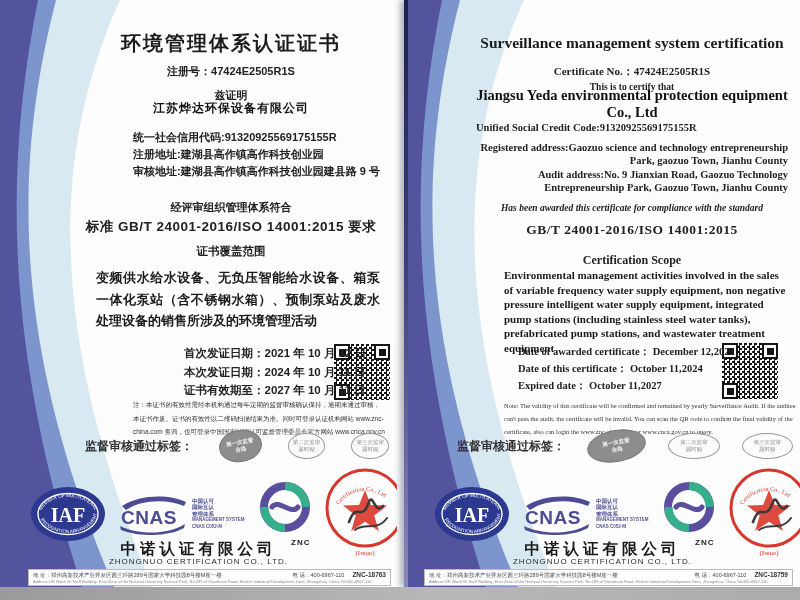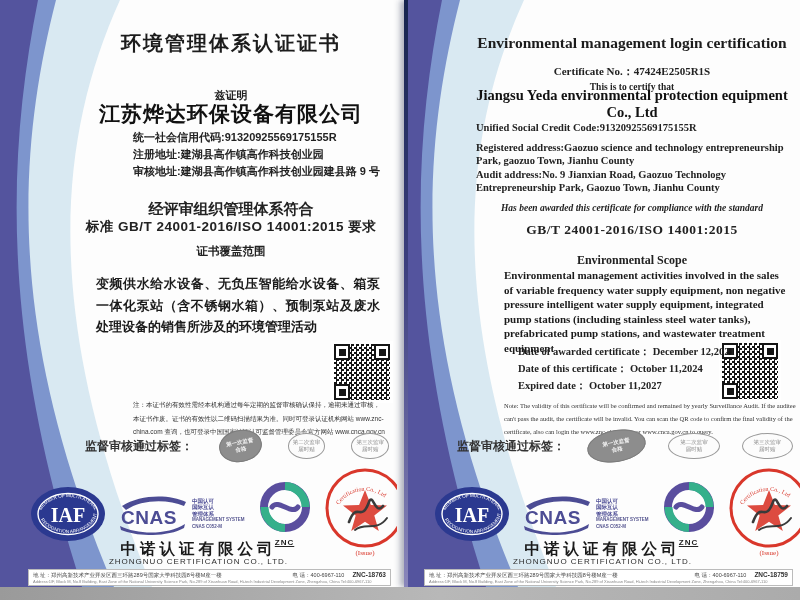--- a/index.html
+++ b/index.html
@@ -14,27 +14,27 @@
   .content{position:absolute;left:80px;top:0;width:302px;height:100%;z-index:2;}
   .cert--en .content{left:72px;width:312px;}
   .abs{position:absolute;left:0;right:0;}
 
   .t-title{font-size:20px;font-weight:bold;letter-spacing:2px;text-align:center;color:#1c1c1c;}
   .cert--en .t-title{font-family:"Liberation Serif",serif;font-size:15.5px;letter-spacing:0;}
   .t-reg{font-size:11px;font-weight:bold;text-align:center;color:#222;}
   .cert--en .t-reg{font-family:"Liberation Serif",serif;}
   .t-certify{font-size:11px;font-weight:bold;text-align:center;}
   .cert--en .t-certify{font-family:"Liberation Serif",serif;font-size:9.5px;}
-  .t-company{font-size:21px;font-weight:bold;text-align:center;letter-spacing:1px;color:#111;}
+  .t-company{font-size:12px;font-weight:bold;text-align:center;letter-spacing:1px;color:#111;}
   .cert--en .t-company{font-family:"Liberation Serif",serif;font-size:14.5px;letter-spacing:0;}
   .addr{font-size:11px;font-weight:bold;line-height:16.5px;color:#222;}
   .cert--cn .addr{padding-left:53px;}
   .cert--en .addr{font-family:"Liberation Serif",serif;font-size:10.5px;line-height:13px;}
-  .cert--en .addr + .addr{margin-top:5px;}
-  .t-center-sm{font-size:15px;font-weight:bold;text-align:center;}
+  .cert--en .addr + .addr{margin-top:5px;text-align:right;}
+  .t-center-sm{font-size:11px;font-weight:bold;text-align:center;}
   .cert--en .t-center-sm{font-family:"Liberation Serif",serif;font-size:9.5px;font-style:italic;}
   .t-standard{font-size:13.5px;font-weight:bold;text-align:center;letter-spacing:.5px;}
   .cert--en .t-standard{font-family:"Liberation Serif",serif;}
   .t-scope-title{font-size:11.5px;font-weight:bold;text-align:center;}
   .cert--en .t-scope-title{font-family:"Liberation Serif",serif;font-size:12px;}
   .t-scope{font-size:13px;font-weight:bold;line-height:21.5px;text-align:justify;color:#1b1b1b;}
   .cert--en .t-scope{font-family:"Liberation Serif",serif;font-size:11px;line-height:14.5px;text-align:left;}
   .dates{font-size:11.5px;font-weight:bold;line-height:18.5px;}
   .cert--cn .dates{padding-left:104px;}
   .cert--en .dates{font-family:"Liberation Serif",serif;font-size:10.5px;line-height:17px;padding-left:42px;}
@@ -56,21 +56,21 @@
          text-align:center;line-height:1.25;}
   .stamp-first{width:60px;height:32px;background:#8d8d8d;color:#f2f2f2;font-size:5.5px;font-weight:bold;
          transform:rotate(-10deg);box-shadow:0 0 0 1px #7c7c7c inset;}
   .stamp-light{width:50px;height:24px;border:1px solid #9a9a9a;color:#8a8a8a;font-size:5.5px;background:#fcfcfc;}
 
   .logos{position:absolute;top:468px;left:30px;right:4px;display:flex;align-items:center;z-index:2;}
   .logo-iaf{flex:0 0 auto;}
   .logo-cnas{flex:0 0 auto;margin-left:12px;display:flex;align-items:center;}
   .cnas-side{margin-left:4px;font-size:5.5px;line-height:6.5px;color:#4c4c94;font-weight:bold;}
   .cnas-side .en{font-size:4.5px;transform:none;color:#55558f;}
-  .logo-znc{flex:0 0 auto;margin-left:14px;text-align:center;text-decoration:underline;}
+  .logo-znc{flex:0 0 auto;margin-left:14px;text-align:right;}
   .znc-label{font-size:8px;font-weight:bold;color:#1d1d1d;letter-spacing:1px;margin-top:1px;}
   .logo-seal{flex:0 0 auto;margin-left:10px;position:relative;top:-2px;}
 
   .issuer-cn{position:absolute;top:539px;left:0;right:0;text-align:center;font-size:15.5px;font-weight:bold;
              letter-spacing:4px;color:#1a1a1a;z-index:2;}
   .issuer-en{position:absolute;top:557px;left:0;right:0;text-align:center;font-size:8px;letter-spacing:1px;
              color:#2b2b2b;z-index:2;}
   .footer-box{position:absolute;top:569px;left:28px;right:6px;border:1px solid #bbb;background:#fff;
               padding:1px 4px;z-index:2;}
   .cert--en .footer-box{left:20px;right:8px;}
@@ -90,33 +90,41 @@
 
   <div class="cert cert--cn">
     <svg class="bands" viewBox="0 0 170 587" preserveAspectRatio="none">
       <path d="M0 0 H120 C 52 150, 46 330, 152 587 H0 Z" fill="#d9e9f2"></path>
       <path d="M0 0 H56 C 15 160, 9 340, 114 587 H0 Z" fill="#7d95cd"></path>
       <path d="M0 0 H38 C 6 160, 2 340, 82 587 H0 Z" fill="#54549e"></path>
     </svg>
 
     <div class="content">
       <div class="abs t-title" style="top:30px">环境管理体系认证证书</div>
+      <div class="abs t-reg" style="top:64px">
+        <span>注册号：</span><span>47424E2505R1S</span>
+      </div>
       <div class="abs t-certify" style="top:88px">兹证明</div>
       <div class="abs t-company" style="top:100px">江苏烨达环保设备有限公司</div>
 
       <div class="abs addr" style="top:129px">统一社会信用代码:91320925569175155R</div>
       <div class="abs addr" style="top:146px">注册地址:建湖县高作镇高作科技创业园</div>
       <div class="abs addr" style="top:163px">审核地址:建湖县高作镇高作科技创业园建县路 9 号</div>
 
       <div class="abs t-center-sm" style="top:200px">经评审组织管理体系符合</div>
       <div class="abs t-standard" style="top:218px">标准 GB/T 24001-2016/ISO 14001:2015 要求</div>
 
       <div class="abs t-scope-title" style="top:244px">证书覆盖范围</div>
-      <div class="abs t-scope" style="top:273px;left:16px;right:2px">变频供水给水设备、无负压智能给水设备、箱泵一体化泵站（含不锈钢水箱）、预制泵站及废水处理设备的销售所涉及的环境管理活动</div>
-
+      <div class="abs t-scope" style="top:267px;left:16px;right:2px">变频供水给水设备、无负压智能给水设备、箱泵一体化泵站（含不锈钢水箱）、预制泵站及废水处理设备的销售所涉及的环境管理活动</div>
+
+      <div class="abs dates" style="top:344px">
+        <div><span>首次发证日期：</span><span>2021 年 10 月 12 日</span></div>
+        <div><span>本次发证日期：</span><span>2024 年 10 月 11 日</span></div>
+        <div><span>证书有效期至：</span><span>2027 年 10 月 11 日</span></div>
+      </div>
 
       <div class="abs note" style="top:398px">注：本证书的有效性需经本机构通过每年定期的监督审核确认保持，逾期未通过审核，本证书作废。证书的有效性以二维码扫描结果为准。同时可登录认证机构网站 www.znc-china.com 查询，也可登录中国国家认证认可监督管理委员会官方网站 www.cnca.gov.cn 查询。</div>
     </div>
 
     <div class="qr" style="left:334px;top:344px">
       <div class="qf tl"></div>
       <div class="qf tr"></div>
       <div class="qf bl"></div>
     </div>
 
@@ -201,35 +209,35 @@
   </div>
 
   <div class="cert cert--en">
     <svg class="bands" viewBox="0 0 170 587" preserveAspectRatio="none">
       <path d="M0 0 H120 C 52 150, 46 330, 152 587 H0 Z" fill="#d9e9f2"></path>
       <path d="M0 0 H56 C 15 160, 9 340, 114 587 H0 Z" fill="#7d95cd"></path>
       <path d="M0 0 H38 C 6 160, 2 340, 82 587 H0 Z" fill="#54549e"></path>
     </svg>
 
     <div class="content">
-      <div class="abs t-title" style="top:34px">Environmental management login certification</div>
+      <div class="abs t-title" style="top:34px">Surveillance management system certification</div>
       <div class="abs t-reg" style="top:64px">
         <span>Certificate No.：</span><span>47424E2505R1S</span>
       </div>
       <div class="abs t-certify" style="top:82px">This is to certify that</div>
       <div class="abs t-company" style="top:87px">Jiangsu Yeda environmental protection equipment Co., Ltd</div>
 
       <div class="abs addr" style="top:121px">Unified Social Credit Code:91320925569175155R</div>
       <div class="abs addr" style="top:136px">Registered address:Gaozuo science and technology entrepreneurship Park, gaozuo Town, Jianhu County</div>
       <div class="abs addr" style="top:163px">Audit address:No. 9 Jianxian Road, Gaozuo Technology Entrepreneurship Park, Gaozuo Town, Jianhu County</div>
 
       <div class="abs t-center-sm" style="top:203px">Has been awarded this certificate for compliance with the standard</div>
       <div class="abs t-standard" style="top:222px">GB/T 24001-2016/ISO 14001:2015</div>
 
-      <div class="abs t-scope-title" style="top:253px">Environmental Scope</div>
+      <div class="abs t-scope-title" style="top:253px">Certification Scope</div>
       <div class="abs t-scope" style="top:268px;left:28px;right:0">Environmental management activities involved in the sales of variable frequency water supply equipment, non negative pressure intelligent water supply equipment, integrated pump stations (including stainless steel water tanks), prefabricated pump stations, and wastewater treatment equipment</div>
 
       <div class="abs dates" style="top:343px">
         <div><span>Date of awarded certificate：</span> <span>December 12,2021</span></div>
         <div><span>Date of this certificate：</span> <span>October 11,2024</span></div>
         <div><span>Expired  date：</span> <span>October 11,2027</span></div>
       </div>
 
       <div class="abs note" style="top:399px">Note: The validity of this certificate will be confirmed and remained by yearly Surveillance Audit. If the auditee can't pass the audit, the certificate will be invalid. You can scan the QR code to confirm the final validity of the certificate, also can login the www.znc-china.com or www.cnca.gov.cn to query.</div>
     </div>

